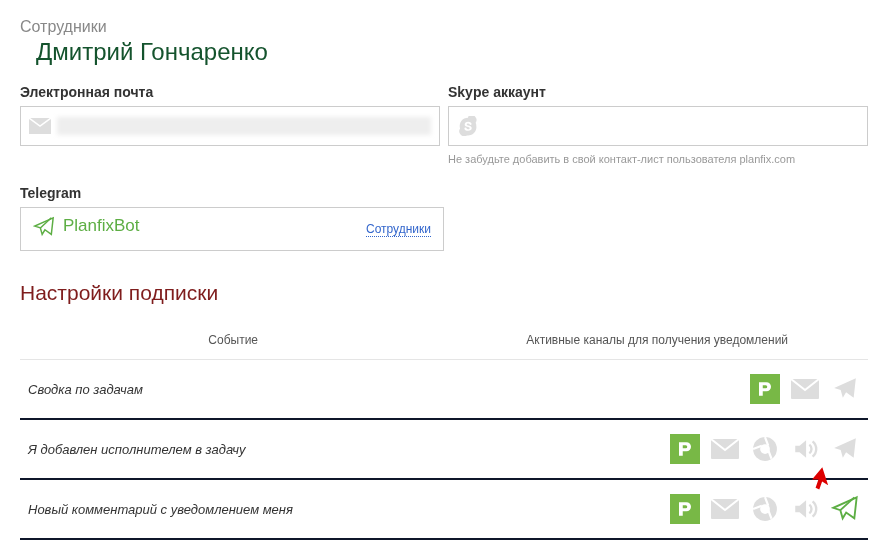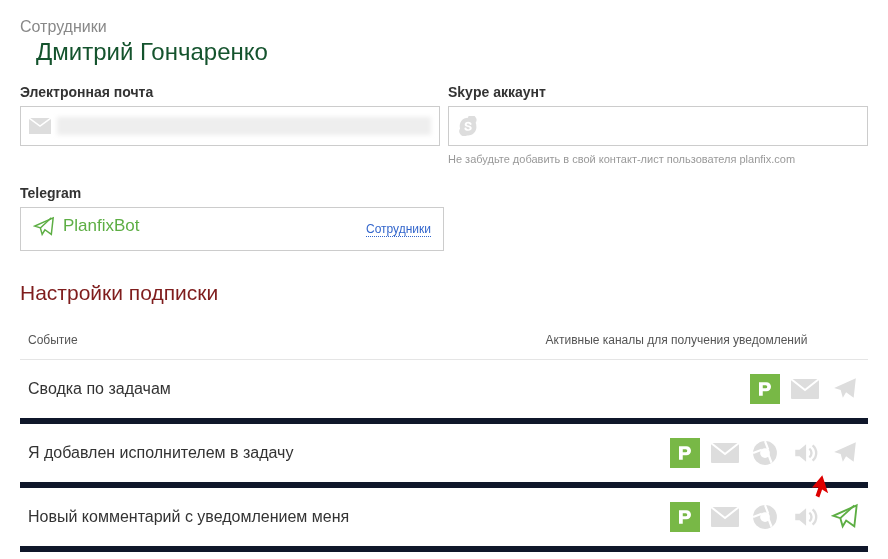--- a/index.html
+++ b/index.html
@@ -100,34 +100,35 @@
     font-size: 21px;
     font-weight: 400;
     color: #7f1d1d;
     margin: 30px 0 18px 0;
   }
   .tbl {
     width: 100%;
     border-collapse: collapse;
   }
   .tbl th {
-    text-align: left;
+    text-align: center;
     font-size: 12px;
     font-weight: 400;
     color: #555;
     padding: 10px 8px 12px 8px;
     border-bottom: 1px solid #e5e5e5;
   }
   .tbl th.r { text-align: center; }
   .tbl td {
     padding: 14px 8px;
-    font-size: 16px;
+    font-size: 13px;
     color: #333;
-    border-bottom: 6px solid #0f172a;
+    border-bottom: 2px solid #0f172a;
     vertical-align: middle;
+    font-style: italic;
   }
   .channels {
     display: flex;
     justify-content: flex-end;
     align-items: center;
     gap: 10px;
   }
   .ch {
     width: 30px;
     height: 30px;

